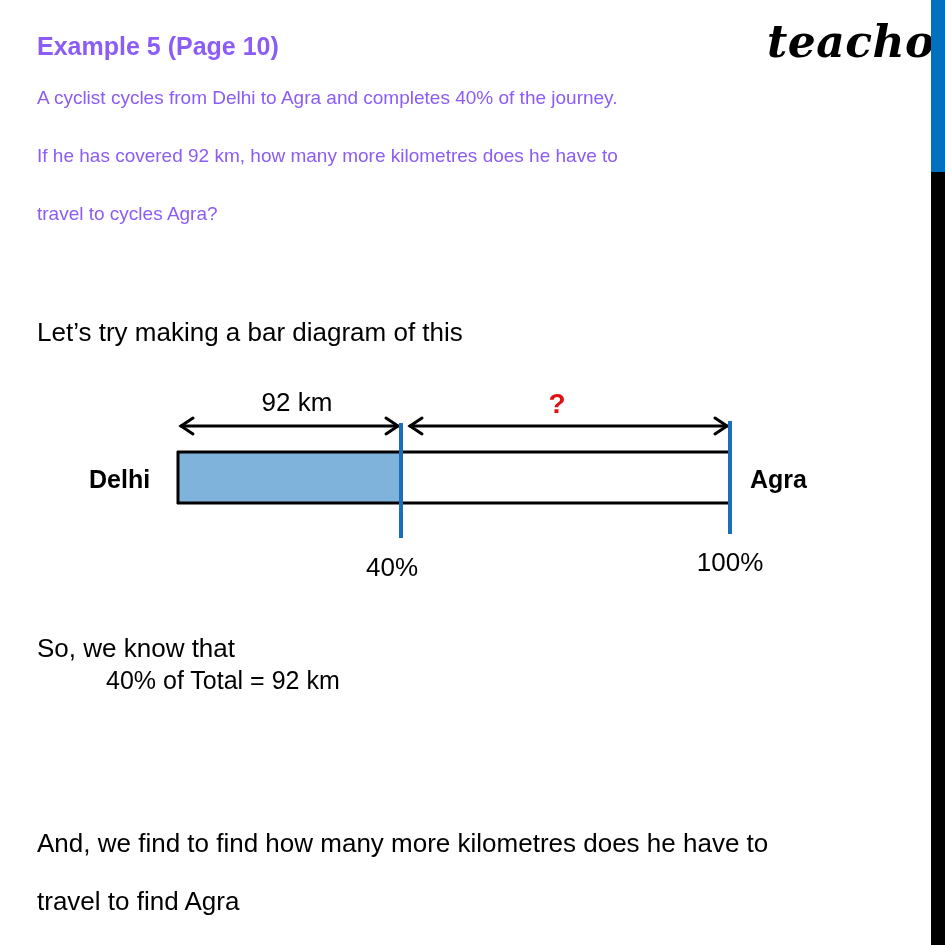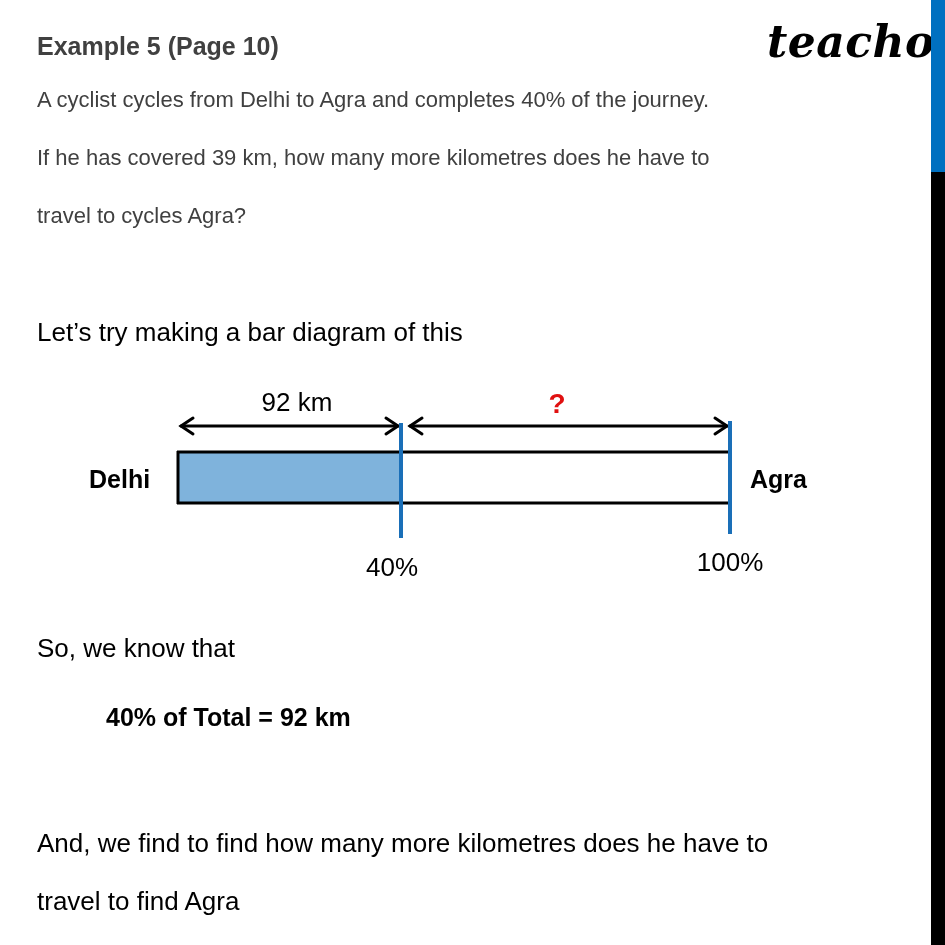--- a/index.html
+++ b/index.html
@@ -3,43 +3,43 @@
   <meta charset="utf-8">
   <style>
     html, body { margin: 0; padding: 0; }
     body {
       width: 945px; height: 945px; position: relative; overflow: hidden;
       background: #ffffff;
       font-family: "Liberation Sans", "DejaVu Sans", sans-serif;
       color: #000;
     }
     .abs { position: absolute; white-space: nowrap; }
-    .blue-text { color: #404040; }
+    .blue-text { color: #8b5cf6; }
     .heading { font-weight: bold; font-size: 25px; }
-    .q { font-size: 22px; }
+    .q { font-size: 19px; }
     .body { font-size: 26px; }
     .logo {
       font-family: "DejaVu Serif", serif; font-style: italic; font-weight: bold;
       font-size: 44px; letter-spacing: 0.5px;
     }
     .strip-blue { position: absolute; left: 931px; top: 0; width: 14px; height: 172px; }
     .strip-black { position: absolute; left: 931px; top: 172px; width: 14px; height: 773px; background: #000; }
     svg text { font-family: "Liberation Sans", "DejaVu Sans", sans-serif; }
   </style>
 </head>
 <body>
 
 <div class="abs heading blue-text" style="left:37px; top:32px;">Example 5 (Page 10)</div>
 <div class="abs logo" style="left:767px; top:16px;">teachoo</div>
 
 <div class="strip-blue" style="background:#0070c0;"></div>
 <div class="strip-black"></div>
 
 <div class="abs q blue-text" style="left:37px; top:87px;">A cyclist cycles from Delhi to Agra and completes 40% of the journey.</div>
-<div class="abs q blue-text" style="left:37px; top:145px;">If he has covered 39 km, how many more kilometres does he have to</div>
+<div class="abs q blue-text" style="left:37px; top:145px;">If he has covered 92 km, how many more kilometres does he have to</div>
 <div class="abs q blue-text" style="left:37px; top:203px;">travel to cycles Agra?</div>
 
 <div class="abs body" style="left:37px; top:307px;margin-top:10px;">Let’s try making a bar diagram of this</div>
 
 <svg class="abs" style="left:0; top:0;" width="945" height="945">
 
   <text x="297" y="411" font-size="26" text-anchor="middle" fill="#000">92 km</text>
   <text x="557" y="413" font-size="28" font-weight="bold" text-anchor="middle" fill="#e01010">?</text>
 
   <g stroke="#000" stroke-width="3" fill="none" stroke-linecap="round">
@@ -65,15 +65,15 @@
   <line x1="730" y1="421" x2="730" y2="534" stroke="#1a6fb8" stroke-width="4"></line>
 
   <text x="89" y="488" font-size="25" font-weight="bold" fill="#000">Delhi</text>
   <text x="750" y="488" font-size="25" font-weight="bold" fill="#000">Agra</text>
 
   <text x="392" y="576" font-size="26" text-anchor="middle" fill="#000">40%</text>
   <text x="730" y="571" font-size="26" text-anchor="middle" fill="#000">100%</text>
 </svg>
 
 <div class="abs body" style="left:37px; top:633px;">So, we know that</div>
-<div class="abs" style="left:106px; top:703px; font-size:25px; font-weight:bold;">40% of Total = 92 km</div>
+<div class="abs" style="left:106px; top:666px; font-size:25px; font-weight:normal;">40% of Total = 92 km</div>
 <div class="abs body" style="left:37px; top:828px;">And, we find to find how many more kilometres does he have to</div>
 <div class="abs body" style="left:37px; top:886px;">travel to find Agra</div>
 
 </body></html>

